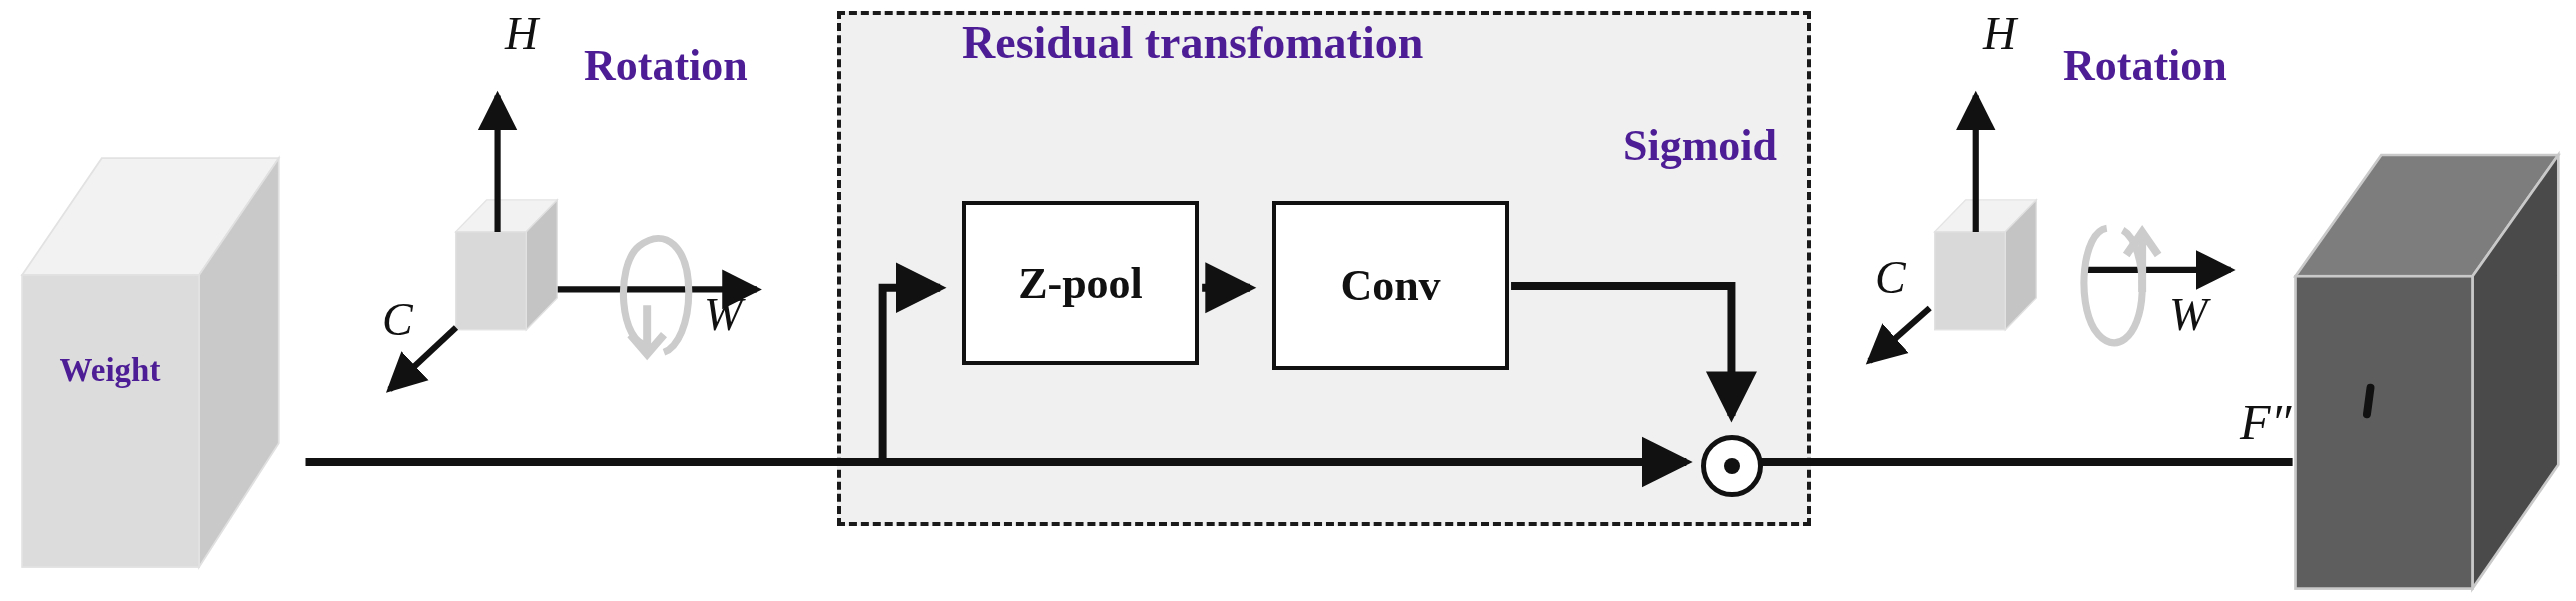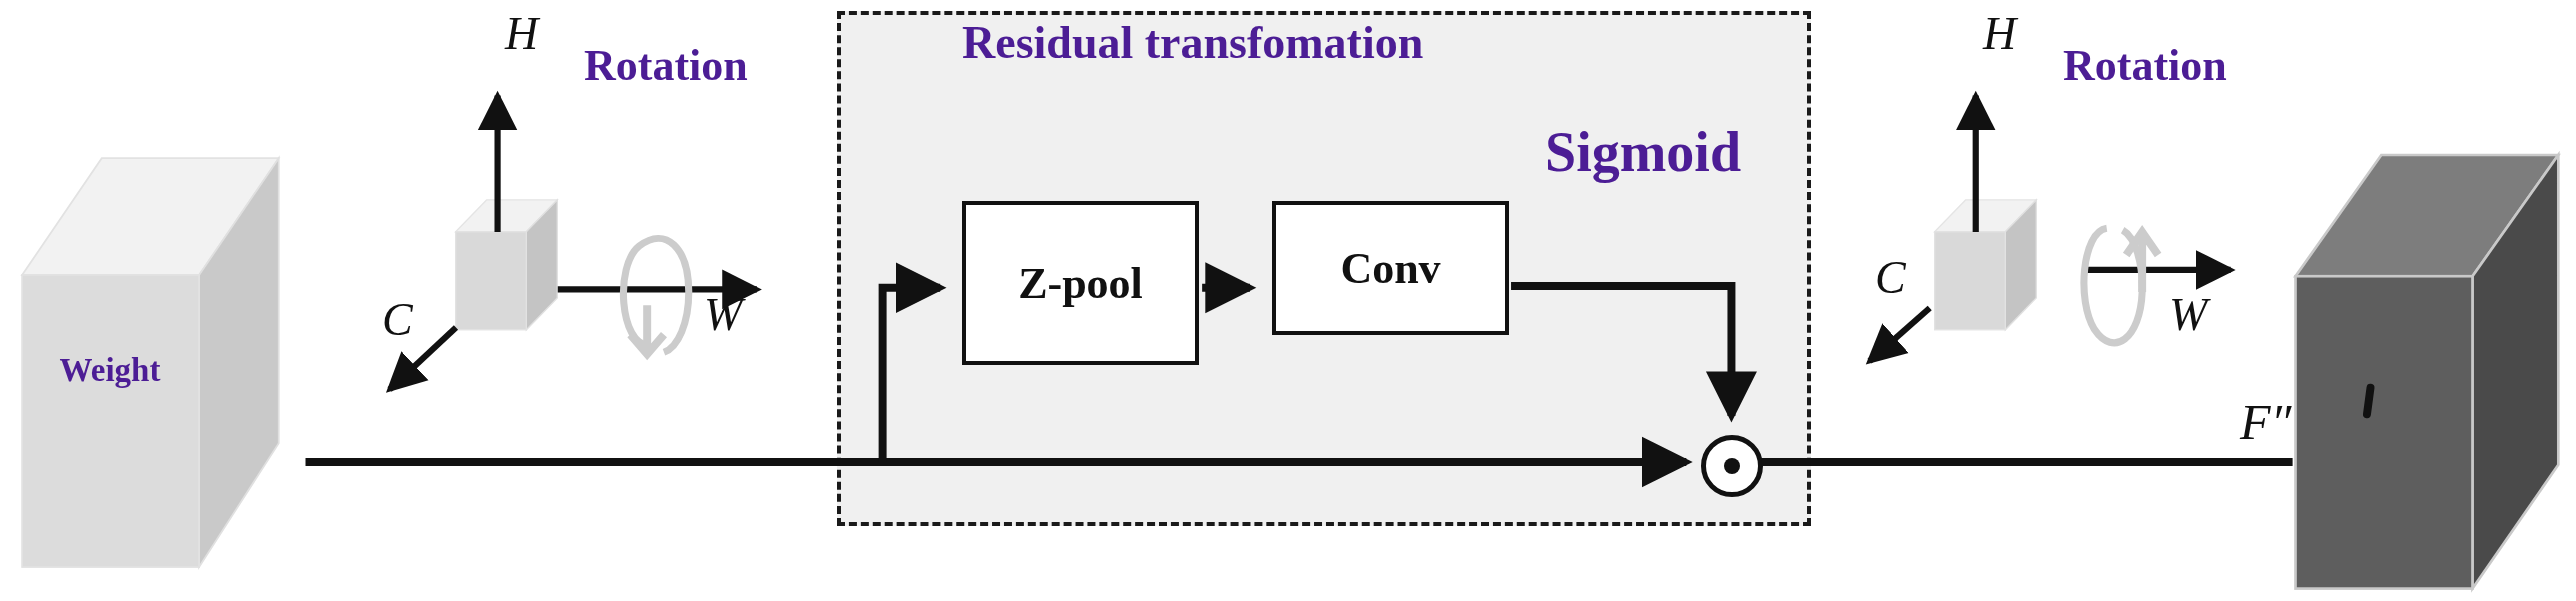--- a/index.html
+++ b/index.html
@@ -35,21 +35,21 @@
 </style>
 </head>
 <body>
 
 <div id="stage">
 
   <div class="dashed-region" style="left:837px;top:10.6px;width:974px;height:515px;"></div>
 
   <div class="abs lbl-bold" style="left:950px;top:19.5px;font-size:46px;margin-left:12px;">Residual transfomation</div>
 
-  <div class="abs lbl-bold" style="left:1545px;top:124px;font-size:56px;">Sigmoid</div>
+  <div class="abs lbl-bold" style="left:1623px;top:124px;font-size:44px;">Sigmoid</div>
 
   <div class="cube-wrap" style="left:0px;top:142px;width:292px;height:443px;">
     <svg width="292" height="443" viewBox="0 0 330 500">
 
       <polygon points="25,150 115,18 315,18 225,150" fill="#f2f2f2" stroke="#e2e2e2" stroke-width="2"></polygon>
 
       <polygon points="225,150 315,18 315,340 225,480" fill="#c9c9c9" stroke="#e0e0e0" stroke-width="2"></polygon>
 
       <rect x="25" y="150" width="200" height="330" fill="#dcdcdc" stroke="#e2e2e2" stroke-width="2"></rect>
     </svg>
@@ -65,21 +65,21 @@
   </div>
   <div class="abs lbl-italic" style="left:505px;top:10.6px;font-size:46px;">H</div>
   <div class="abs lbl-italic" style="left:704px;top:292px;font-size:46px;">W</div>
   <div class="abs lbl-italic" style="left:382px;top:297px;font-size:46px;">C</div>
   <div class="abs lbl-bold" style="left:584px;top:44px;font-size:44px;">Rotation</div>
 
   <div class="proc-box" style="left:962px;top:201px;width:237px;height:164px;font-size:44px;">
     <span>Z-pool</span>
   </div>
 
-  <div class="proc-box" style="left:1272px;top:201px;width:237px;height:134px;font-size:44px;">
+  <div class="proc-box" style="left:1272px;top:201px;width:237px;height:169px;font-size:44px;">
     <span>Conv</span>
   </div>
 
   <div class="mul-node" style="left:1701px;top:435px;width:62px;height:62px;"></div>
   <div class="mul-dot" style="left:1724px;top:458px;width:16px;height:16px;"></div>
 
   <div class="cube-wrap" style="left:1917px;top:190px;width:159px;height:155px;">
     <svg width="159" height="155" viewBox="0 0 180 175">
       <polygon points="20,47 55,11 135,11 100,47" fill="#f2f2f2" stroke="#e4e4e4" stroke-width="1.5"></polygon>
       <polygon points="100,47 135,11 135,122 100,158" fill="#c4c4c4" stroke="#e0e0e0" stroke-width="1.5"></polygon>

